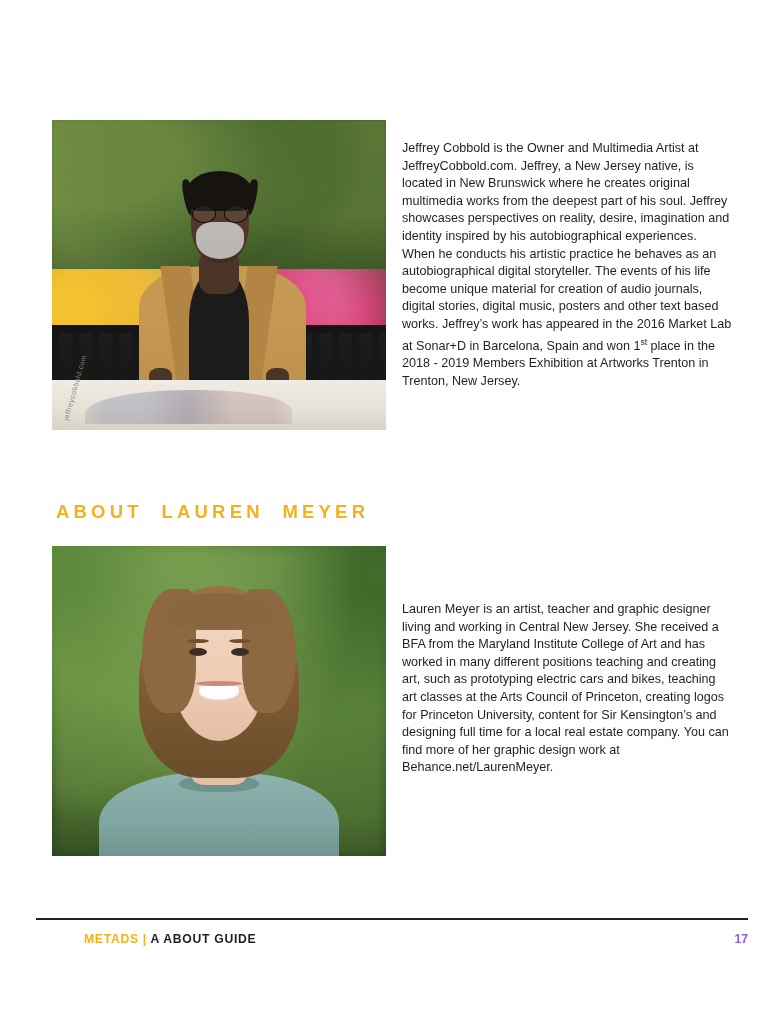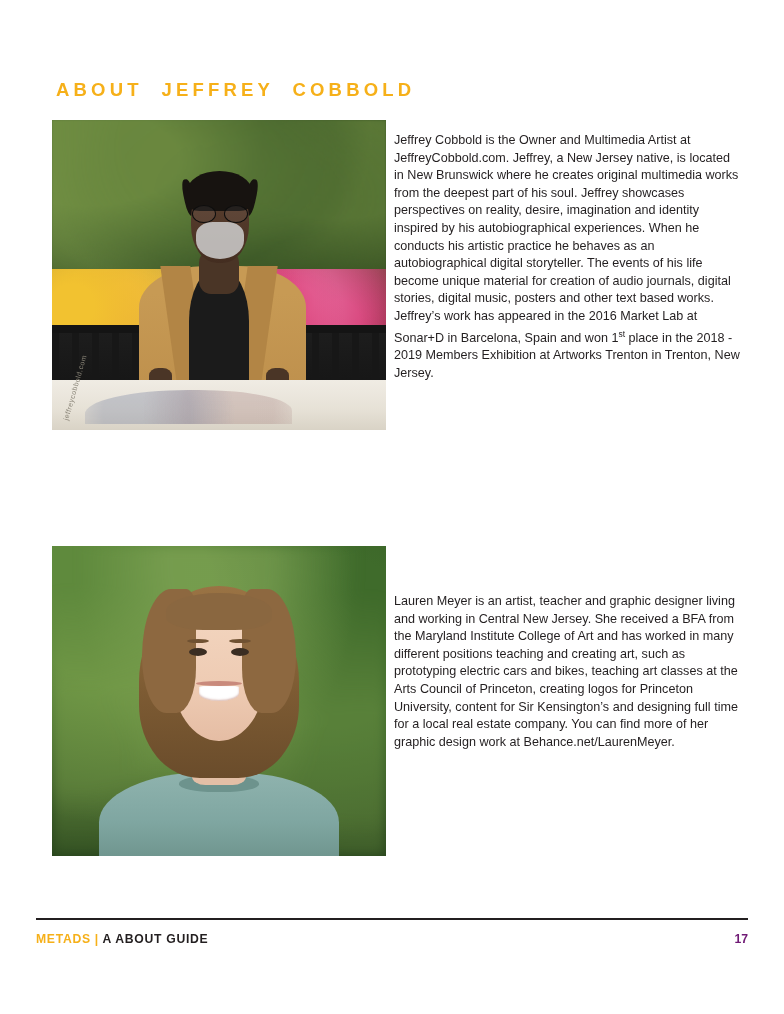--- a/index.html
+++ b/index.html
@@ -255,59 +255,58 @@
   
   .bio {
     position: absolute;
     width: 346px;
     font-size: 12.6px;
     line-height: 17.6px;
     color: #231f20;
   }
   #bio-jeffrey { left: 394px; top: 132px; }
   #bio-lauren  { left: 394px; top: 593px; }
-  .bio p { margin: 0; }
+  .bio p { margin: 8px; }
   .sup { font-size: 8.5px; vertical-align: super; }
 
   
   .footer-rule {
     position: absolute;
     left: 36px;
     top: 918px;
     width: 712px;
     height: 1.6px;
     background: #231f20;
   }
   .footer-left {
     position: absolute;
     left: 36px;
     top: 932px;
     font-size: 12.2px;
     font-weight: bold;
     letter-spacing: .7px;
     white-space: pre;
   }
-  .footer-metads { color: #f6b019; }
+  .footer-metads { color: #f6b019; margin-left: 48px; }
   .footer-sep { color: #f6b019; }
   .footer-guide { color: #231f20; }
   .footer-page {
     position: absolute;
     right: 36px;
     top: 932px;
     font-size: 12.2px;
     font-weight: bold;
-    color: #701a75;
+    color: #8b5cf6;
   }
 </style>
 </head>
 <body>
 
 <div class="page">
 
-  <div class="section-heading" id="heading-jeffrey">ABOUT  JEFFREY  COBBOLD</div>
 
   <div class="photo" id="photo-jeffrey">
     <div class="jf-sky"></div>
     <div class="jf-foliage"></div>
     <div class="jf-flowers"></div>
     <div class="jf-bench"></div>
     <div class="jf-bench-rail"></div>
     <div class="jf-torso"></div>
     <div class="jf-lapel-l"></div>
     <div class="jf-lapel-r"></div>
@@ -323,20 +322,21 @@
     <div class="jf-hand-r"></div>
     <div class="jf-table"></div>
     <div class="jf-table-art"></div>
     <div class="jf-table-text">jeffreycobbold.com</div>
   </div>
 
   <div class="bio" id="bio-jeffrey">
     <p><span>Jeffrey Cobbold is the Owner and Multimedia Artist at JeffreyCobbold.com. Jeffrey, a New Jersey native, is located in New Brunswick where he creates original multimedia works from the deepest part of his soul. Jeffrey showcases perspectives on reality, desire, imagination and identity inspired by his autobiographical experiences. When he conducts his artistic practice he behaves as an autobiographical digital storyteller. The events of his life become unique material for creation of audio journals, digital stories, digital music, posters and other text based works. Jeffrey’s work has appeared in the 2016 Market Lab at Sonar+D in Barcelona, Spain and won 1</span><span class="sup">st</span><span> place in the 2018 - 2019 Members Exhibition at Artworks Trenton in Trenton, New Jersey.</span></p>
   </div>
 
+  <div class="section-heading" id="heading-lauren">ABOUT  LAUREN  MEYER</div>
 
   <div class="photo" id="photo-lauren">
     <div class="lm-bg"></div>
     <div class="lm-bg-blur"></div>
     <div class="lm-shirt"></div>
     <div class="lm-collar"></div>
     <div class="lm-neck"></div>
     <div class="lm-hair-back"></div>
     <div class="lm-face"></div>
     <div class="lm-hair-front-l"></div>

